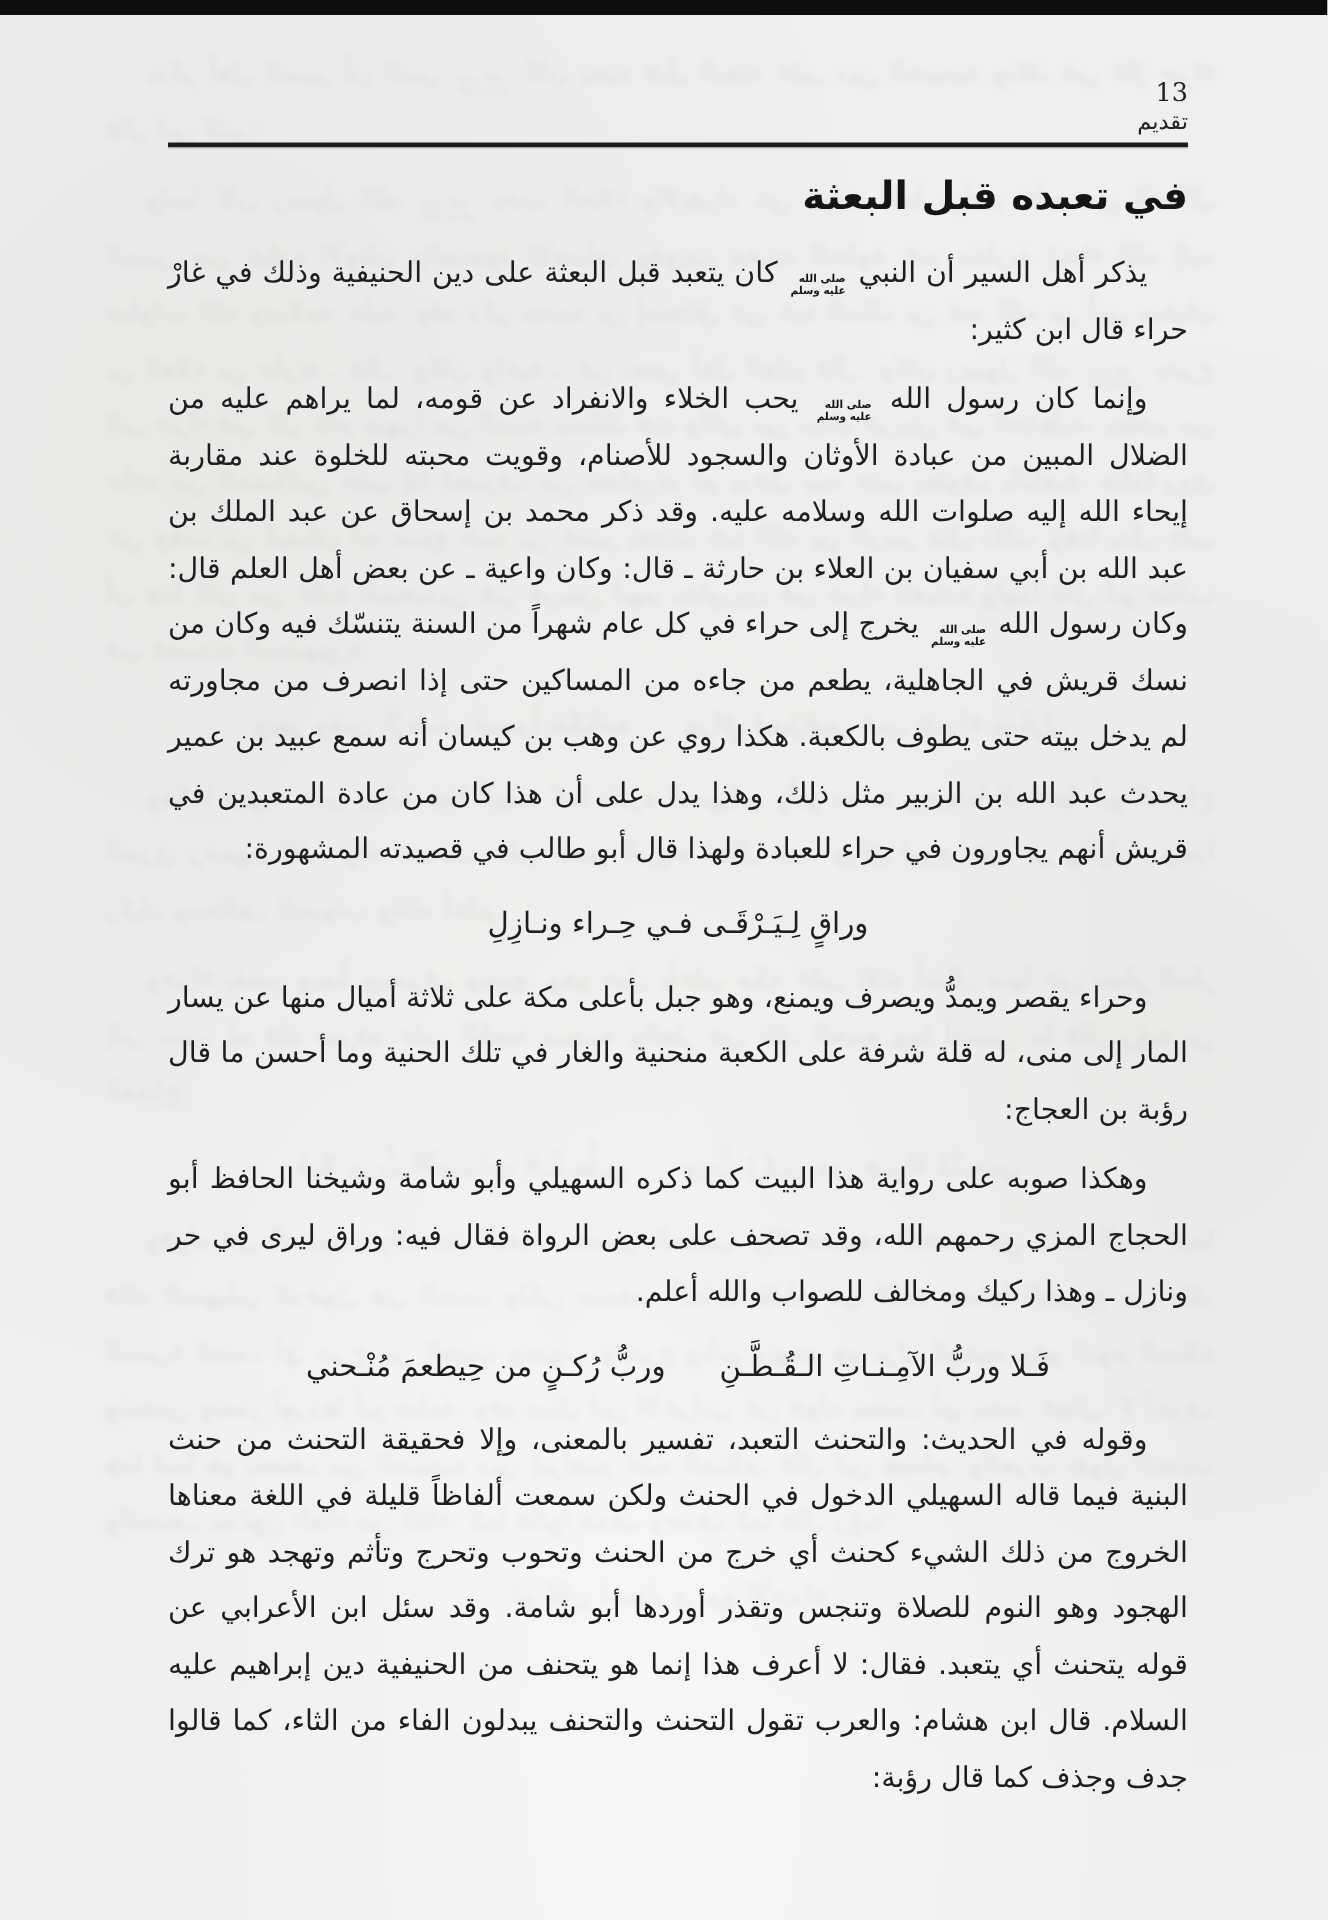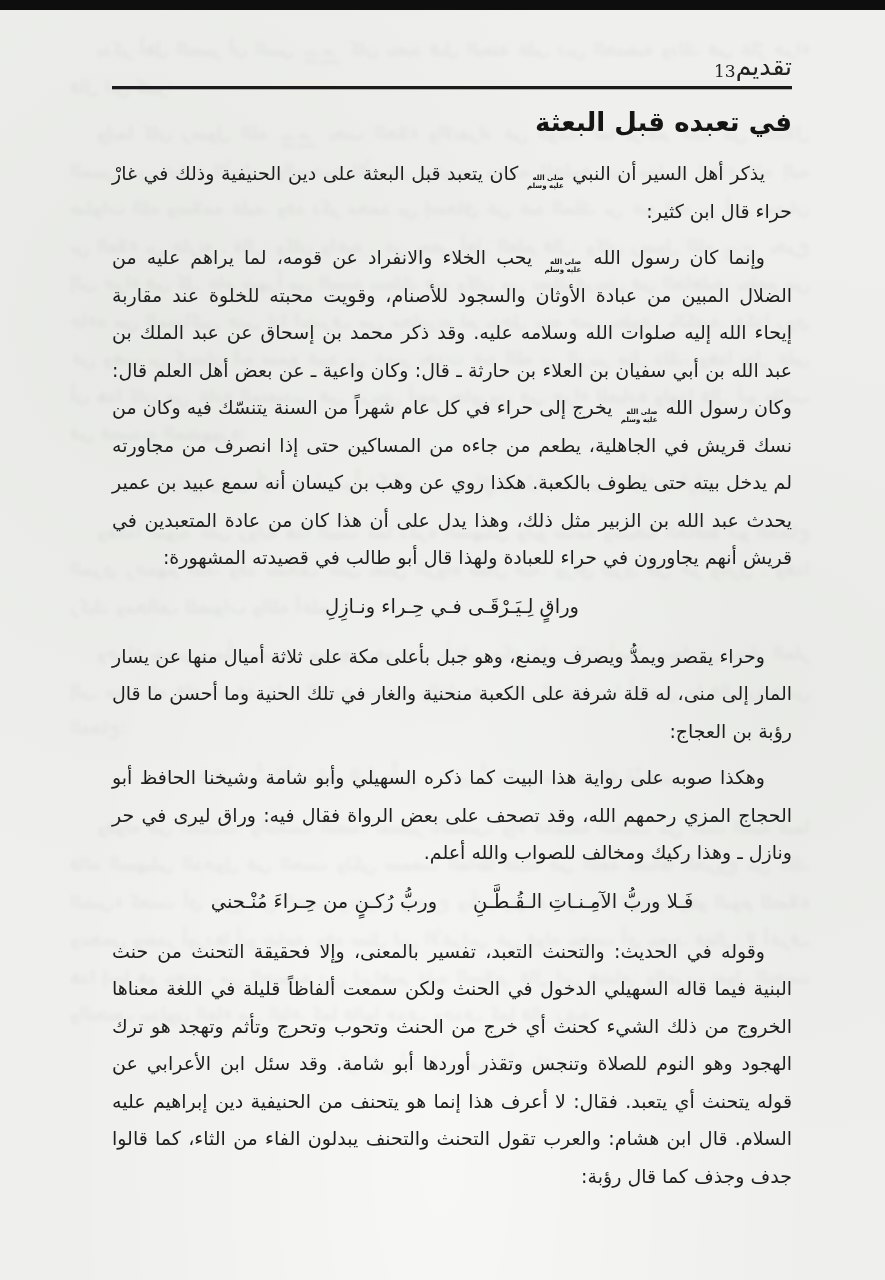--- a/index.html
+++ b/index.html
@@ -8,23 +8,23 @@
     background:
       radial-gradient(ellipse at 15% 25%, rgba(110,115,105,0.05), transparent 45%),
       radial-gradient(ellipse at 85% 55%, rgba(110,115,105,0.045), transparent 50%),
       radial-gradient(ellipse at 50% 90%, rgba(255,255,255,0.5), transparent 60%),
       #eff0ed;
     font-family:"DejaVu Sans",sans-serif;
     color:#1e1e1e;
   }
   .topbar{position:absolute;top:0;left:0;width:885px;height:10px;background:#0e0e0e;}
   .content{position:absolute;left:112px;top:52px;width:680px;}
-  .page-header{display:flex;justify-content:flex-end;align-items:flex-end;direction:ltr;}
+  .page-header{display:flex;flex-direction:column;justify-content:flex-end;align-items:flex-end;direction:ltr;}
   .page-num{font-family:"DejaVu Serif",serif;font-size:17px;color:#222;padding-left:8px;}
-  .section-title{font-size:25px;color:#222;direction:rtl;}
+  .section-title{font-size:15px;color:#222;direction:rtl;}
   .rule{height:3px;background:#1c1c1c;margin-top:5px;box-shadow:0 1px 0 rgba(0,0,0,0.25);}
   .chapter-heading{
     direction:rtl;text-align:right;font-size:26px;font-weight:bold;
     margin:16px 0 0 0;line-height:34px;color:#151515;
   }
   .page-body{margin-top:16px;direction:rtl;}
   .para{
     margin:0 0 9px 0;font-size:19px;line-height:37.5px;
     text-align:justify;text-indent:27px;color:#1e1e1e;
   }
@@ -81,17 +81,17 @@
   <div class="page-body">
       <p class="para">يذكر أهل السير أن النبي <span class="saw"><span>صلى الله</span><br><span>عليه وسلم</span></span> كان يتعبد قبل البعثة على دين الحنيفية وذلك في غارْ حراء قال ابن كثير:</p>
       <p class="para">وإنما كان رسول الله <span class="saw"><span>صلى الله</span><br><span>عليه وسلم</span></span> يحب الخلاء والانفراد عن قومه، لما يراهم عليه من الضلال المبين من عبادة الأوثان والسجود للأصنام، وقويت محبته للخلوة عند مقاربة إيحاء الله إليه صلوات الله وسلامه عليه. وقد ذكر محمد بن إسحاق عن عبد الملك بن عبد الله بن أبي سفيان بن العلاء بن حارثة ـ قال: وكان واعية ـ عن بعض أهل العلم قال: وكان رسول الله <span class="saw"><span>صلى الله</span><br><span>عليه وسلم</span></span> يخرج إلى حراء في كل عام شهراً من السنة يتنسّك فيه وكان من نسك قريش في الجاهلية، يطعم من جاءه من المساكين حتى إذا انصرف من مجاورته لم يدخل بيته حتى يطوف بالكعبة. هكذا روي عن وهب بن كيسان أنه سمع عبيد بن عمير يحدث عبد الله بن الزبير مثل ذلك، وهذا يدل على أن هذا كان من عادة المتعبدين في قريش أنهم يجاورون في حراء للعبادة ولهذا قال أبو طالب في قصيدته المشهورة:</p>
       <div class="verse">
         <span>وراقٍ لِـيَـرْقَـى فـي حِـراء ونـازِلِ</span>
       </div>
       <p class="para">وحراء يقصر ويمدُّ ويصرف ويمنع، وهو جبل بأعلى مكة على ثلاثة أميال منها عن يسار المار إلى منى، له قلة شرفة على الكعبة منحنية والغار في تلك الحنية وما أحسن ما قال رؤبة بن العجاج:</p>
       <p class="para">وهكذا صوبه على رواية هذا البيت كما ذكره السهيلي وأبو شامة وشيخنا الحافظ أبو الحجاج المزي رحمهم الله، وقد تصحف على بعض الرواة فقال فيه: وراق ليرى في حر ونازل ـ وهذا ركيك ومخالف للصواب والله أعلم.</p>
       <div class="verse">
         <span>فَـلا وربُّ الآمِـنـاتِ الـقُـطَّـنِ</span>
-        <span>وربُّ رُكـنٍ من حِـراءَ مُنْـحني</span>
+        <span>وربُّ رُكـنٍ من حِيطعمَ مُنْـحني</span>
       </div>
       <p class="para">وقوله في الحديث: والتحنث التعبد، تفسير بالمعنى، وإلا فحقيقة التحنث من حنث البنية فيما قاله السهيلي الدخول في الحنث ولكن سمعت ألفاظاً قليلة في اللغة معناها الخروج من ذلك الشيء كحنث أي خرج من الحنث وتحوب وتحرج وتأثم وتهجد هو ترك الهجود وهو النوم للصلاة وتنجس وتقذر أوردها أبو شامة. وقد سئل ابن الأعرابي عن قوله يتحنث أي يتعبد. فقال: لا أعرف هذا إنما هو يتحنف من الحنيفية دين إبراهيم عليه السلام. قال ابن هشام: والعرب تقول التحنث والتحنف يبدلون الفاء من الثاء، كما قالوا جدف وجذف كما قال رؤبة:</p>
     </div>
 </div>
 
 </body></html>

